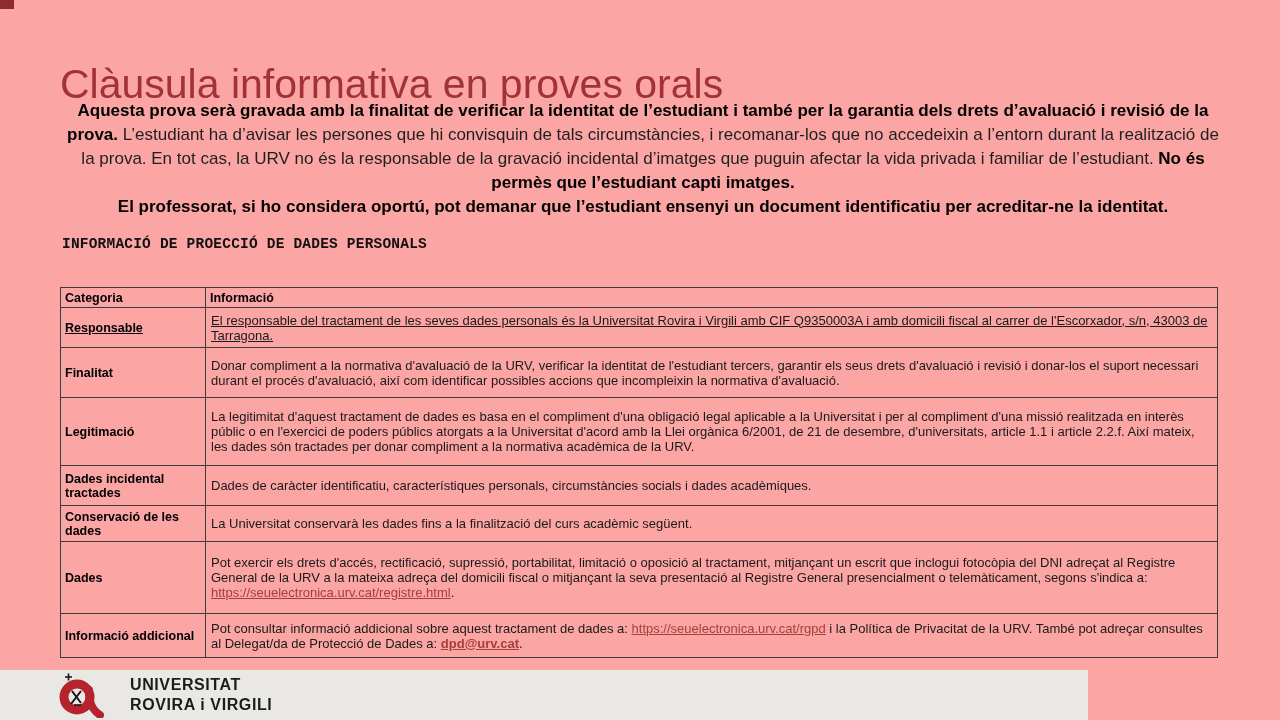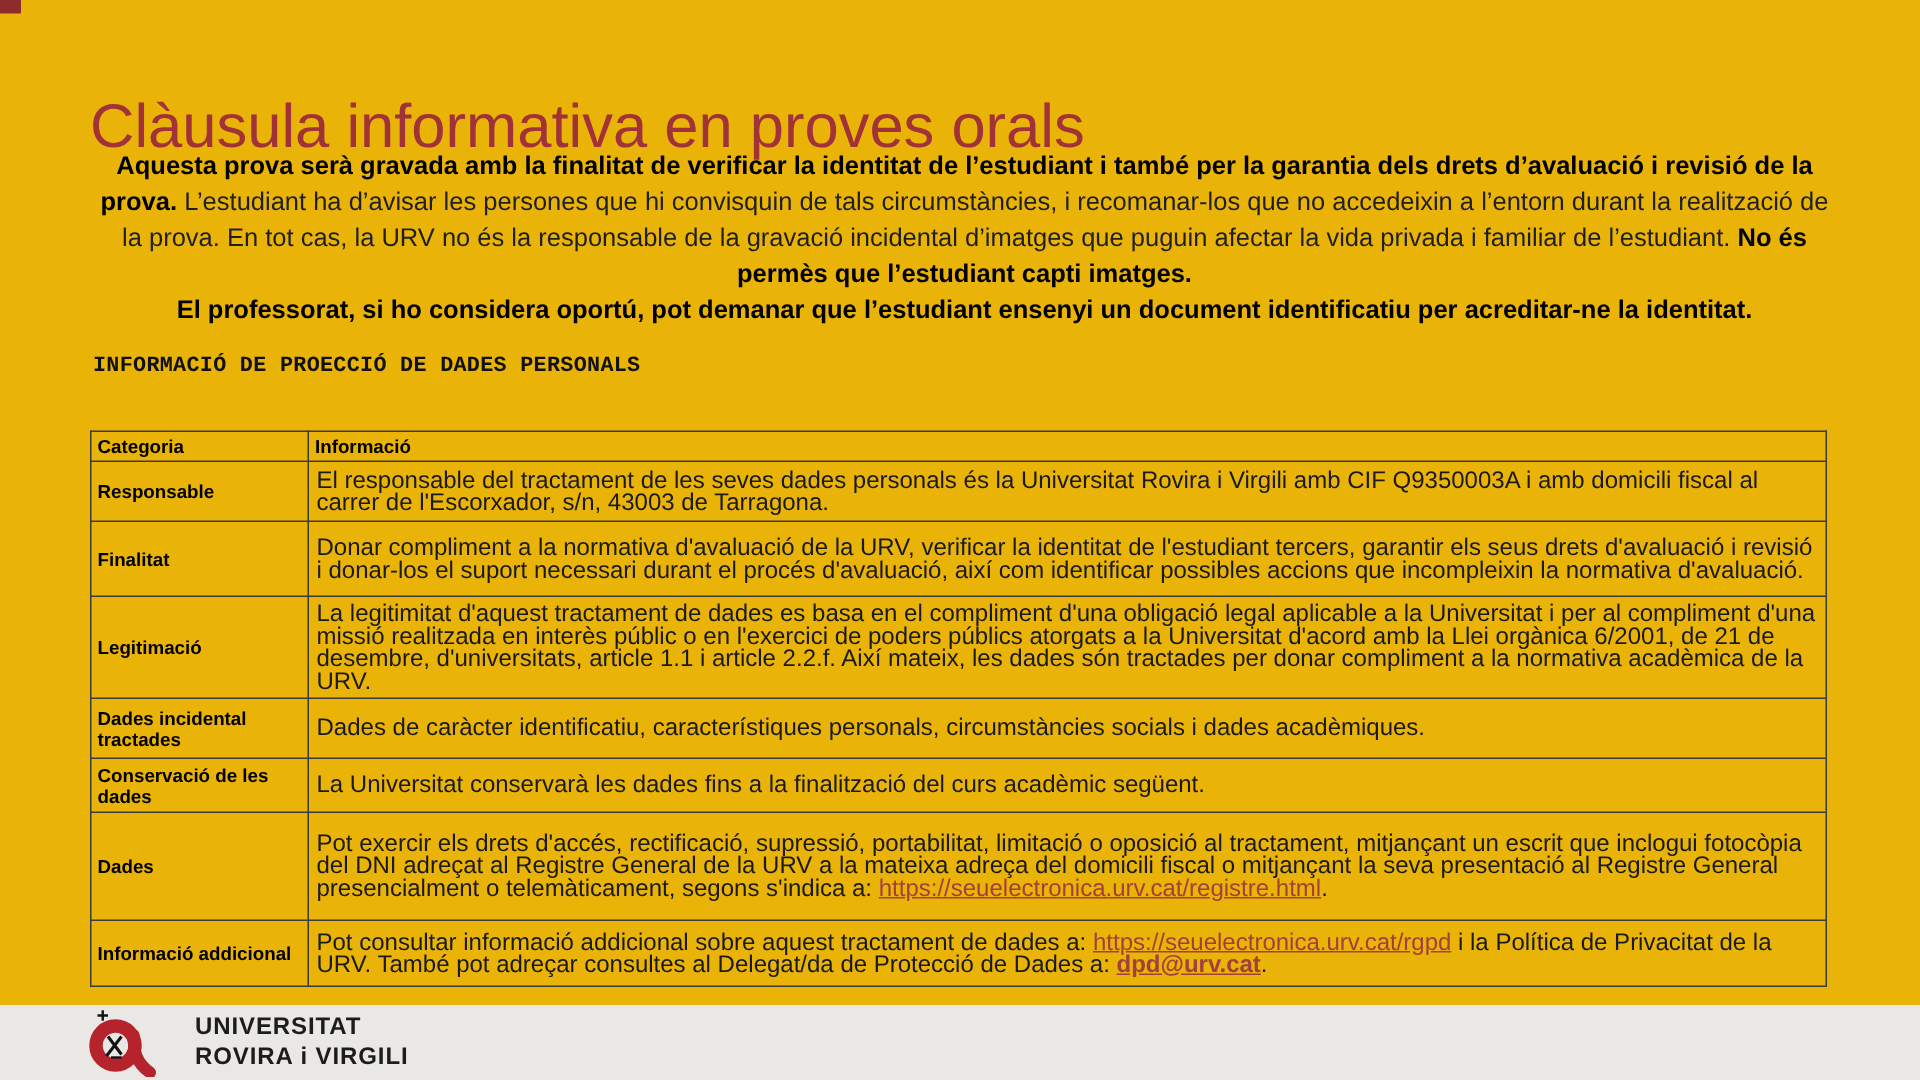--- a/index.html
+++ b/index.html
@@ -1,18 +1,18 @@
 <!DOCTYPE html>
 <html><head>
 <meta charset="utf-8">
 <style>
   html,body{margin:0;padding:0;}
   body{width:1280px;height:720px;overflow:hidden;background:#ffffff;
        font-family:"Liberation Sans","DejaVu Sans",sans-serif;color:#1f1f1f;}
-  .slide{position:relative;width:1280px;height:720px;background:#eab308;}
+  .slide{position:relative;width:1280px;height:720px;background:#fca5a5;}
 
   .corner-mark{position:absolute;left:0;top:0;width:14px;height:9px;background:#8e2b2d;}
 
   .title{position:absolute;left:60px;top:34px;font-size:41px;font-weight:400;
          color:#a13237;letter-spacing:0px;white-space:nowrap;}
 
   .intro{position:absolute;left:62px;top:99px;width:1162px;font-size:17px;
          line-height:24px;color:#1f1f1f;text-align:center;}
   .intro p{margin:0;}
   .intro .b{font-weight:700;color:#000;}
@@ -20,28 +20,28 @@
   .section-heading{position:absolute;left:62px;top:236px;font-size:14.5px;
          font-weight:700;color:#111;letter-spacing:0.2px;font-family:Liberation Mono, monospace;}
 
   .table-wrap{position:absolute;left:60px;top:287px;width:936px;}
   table.privacy{border-collapse:collapse;width:1158px;table-layout:fixed;}
   table.privacy th,table.privacy td{border:1px solid #3b3b3b;vertical-align:middle;}
   table.privacy th{font-size:12.5px;font-weight:700;text-align:left;
          padding:1px 4px;height:17px;color:#000;}
   td.cat{width:136px;font-size:12.5px;font-weight:700;color:#000;
          padding:1px 4px;line-height:14px;}
-  td.info{font-size:16px;line-height:15px;padding:2px 6px 2px 5px;color:#1a1a1a;}
-  tr.r0 td{height:35px;} tr.r1 td{height:45px;} tr.r2 td{height:63px;}
+  td.info{font-size:13px;line-height:15px;padding:2px 6px 2px 5px;color:#1a1a1a;}
+  tr.r0 td{height:35px;text-decoration:underline;} tr.r1 td{height:45px;} tr.r2 td{height:63px;}
   tr.r3 td{height:35px;} tr.r4 td{height:26px;} tr.r5 td{height:31px;margin-top:12px;}
   tr.r6 td{height:67px;} tr.r7 td{height:39px;}
   a.lnk{color:#a3403b;text-decoration:underline;cursor:pointer;}
   a.lnk.bold{font-weight:700;}
 
-  .footer{position:absolute;left:0;top:670px;width:1280px;height:50px;
+  .footer{position:absolute;left:0;top:670px;width:1088px;height:50px;
           background:#e9e8e5;display:flex;align-items:center;}
   .logo-box{margin-left:52px;display:flex;align-items:center;}
   .org{margin-left:14px;font-size:16px;font-weight:700;color:#1c1c1c;
        line-height:20px;letter-spacing:0.6px;}
 </style>
 </head>
 <body>
 
 <div class="slide">
 

